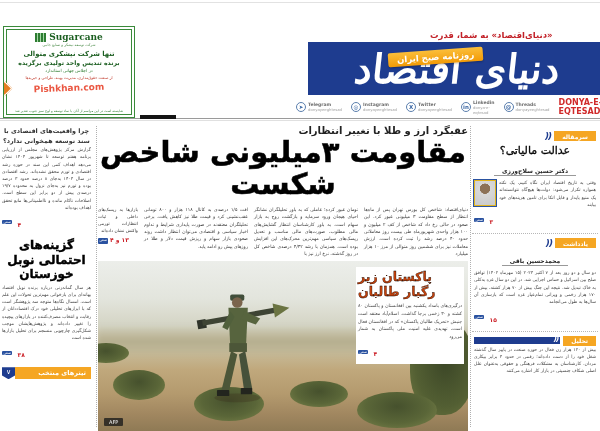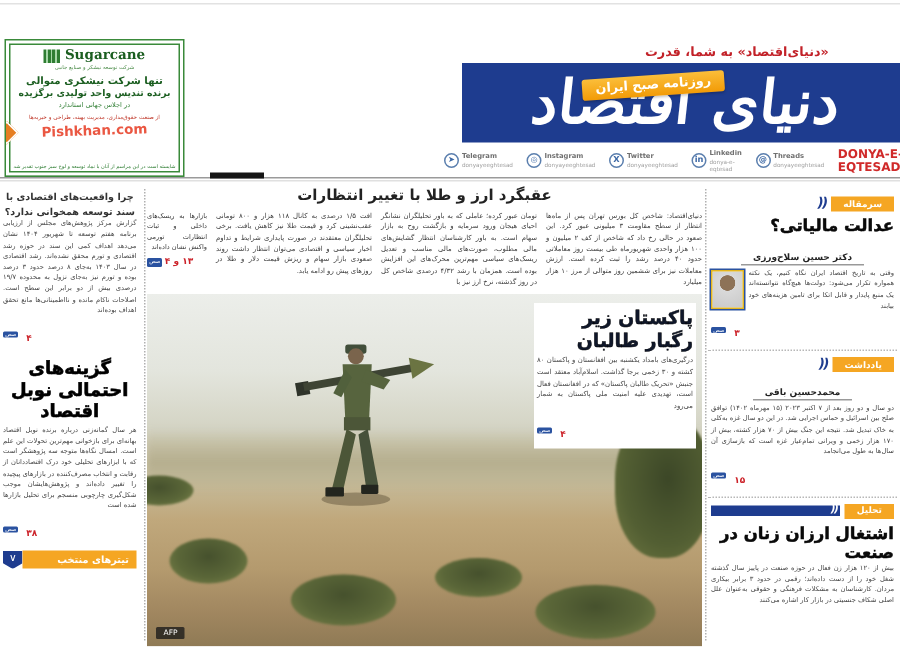--- a/index.html
+++ b/index.html
@@ -22,21 +22,21 @@
              display:flex; direction:ltr; align-items:center; gap:9px; }
   .social { display:flex; direction:ltr; align-items:center; gap:2px; }
   .sicon { width:10px; height:10px; border:1px solid #5b7fae; border-radius:50%;
            color:#3c68a5; font-size:5.5px; line-height:8px; text-align:center; font-weight:bold;
            flex:0 0 auto; }
   .slabel b { display:block; font-size:4.5px; color:#707070; font-weight:bold; }
   .slabel i { display:block; font-size:3.8px; color:#a0a0a0; font-style:normal; }
   .siteurl { margin-left:auto; color:#d02a2a; font-weight:bold; font-size:8px; direction:ltr; }
 
   
-  .ad { position:absolute; top:26px; left:3px; width:120px; height:92px;
+  .ad { position:absolute; top:26px; left:3px; width:132px; height:92px;
         border:1px solid #3a8a3a; box-shadow:inset 0 0 0 2px #fff, inset 0 0 0 3px #3a8a3a;
         padding:5px 7px 3px; text-align:center; overflow:hidden; }
   .ad-brand { direction:ltr; display:flex; align-items:center; justify-content:center; gap:3px;
               color:#1b5e20; font-size:9px; font-weight:bold; font-family:"DejaVu Serif", serif; }
   .cane { display:inline-block; width:11px; height:9px;
           background:repeating-linear-gradient(90deg,#2e7d32 0 2px,#a5d6a7 2px 3px); }
   .ad-sub { font-size:3.6px; color:#4c8c4a; margin-top:1px; }
   .ad-l1 { font-size:6.8px; font-weight:bold; color:#1b5e20; margin-top:3px; }
   .ad-l2 { font-size:6.2px; font-weight:bold; color:#1b5e20; margin-top:1px; }
   .ad-l3 { font-size:4.4px; color:#2e7d32; margin-top:2px; }
@@ -49,21 +49,21 @@
 
   
   .hrule  { position:absolute; top:118px; left:0; right:0; border-top:1px solid #9a9a9a; }
   .hrule2 { position:absolute; top:120px; left:0; right:0; border-top:1px solid #e0e0e0; }
   .hdark  { position:absolute; top:115px; left:140px; width:36px; height:4px; background:#151515; }
   .vsep   { position:absolute; top:126px; bottom:4px; border-left:1px dotted #b0b0b0; }
 
   
   .center { position:absolute; top:122px; left:98px; width:370px; bottom:0;
             display:flex; flex-direction:column; overflow:hidden; }
-  .kicker { text-align:center; font-size:10px; font-weight:bold; color:#222; margin-top:3px; }
+  .kicker { text-align:right; font-size:10px; font-weight:bold; color:#222; margin-top:3px; }
   .headline { text-align:center; font-size:29px; font-weight:bold; color:#000;
               letter-spacing:-1.5px; line-height:1.12; -webkit-text-stroke:.5px #000; }
   .cols4 { display:flex; gap:6px; margin-top:5px; }
   .mcol { flex:1; font-size:4.6px; line-height:1.6; text-align:justify; color:#3a3a3a; }
   .mcol4 { flex:0 0 40px; font-size:4.4px; }
   .refline { text-align:left; margin-top:1px; }
   .refnum { color:#cc2229; font-weight:bold; font-size:6px; }
   .refchip { display:inline-block; background:#2a52a0; color:#fff; font-size:3.6px;
              padding:0 1.5px; border-radius:1px; vertical-align:middle; }
 
@@ -76,21 +76,21 @@
            filter:blur(2px); }
   .shrub { position:absolute; border-radius:50%; filter:blur(.6px);
            background:radial-gradient(ellipse at 50% 40%, #46512d 0%, #5a6638 55%, #6d7743 80%); }
   .tree  { position:absolute; right:-6px; top:34%; width:64px; height:96px; border-radius:45%;
            filter:blur(.7px);
            background:radial-gradient(ellipse at 55% 45%, #3c4727 0%, #535f33 60%, #66703d 85%); }
   .soldier { position:absolute; left:22%; top:8px; }
   .credit { position:absolute; left:6px; bottom:5px; background:rgba(25,25,25,.78); color:#fff;
             font-size:5px; padding:1px 5px; direction:ltr; border-radius:1px; }
   .pak { position:absolute; top:6px; right:4px; width:108px; background:#fff; padding:2px 2px 4px; }
-  .pak-title { font-size:12.5px; font-weight:bold; color:#0f172a; text-align:right;
+  .pak-title { font-size:12.5px; font-weight:bold; color:#c2410c; text-align:left;
                letter-spacing:-.5px; -webkit-text-stroke:.3px #000; }
   .pak-body { font-size:4.6px; line-height:1.65; text-align:justify; color:#444; margin-top:3px; }
 
   
   .col-left { position:absolute; top:122px; left:0; width:94px; bottom:0;
               padding:5px 3px 0 2px; overflow:hidden; }
   .lkicker { font-size:6.4px; font-weight:bold; color:#333; text-align:center; line-height:1.5; }
   .ltitle  { font-size:14.5px; font-weight:bold; color:#000; text-align:center; line-height:1.22;
              letter-spacing:-.5px; margin:3px 0 2px; -webkit-text-stroke:.4px #000; }
   .ltitle2 { font-size:12px; margin-top:7px; }
@@ -104,21 +104,21 @@
   
   .col-right { position:absolute; top:122px; left:472px; width:126px; bottom:0;
                padding-top:5px; overflow:hidden; }
   .sec { padding:4px 2px 5px; }
   .sec + .sec { border-top:1px dotted #b7b7b7; }
   .tabrow { display:flex; align-items:center; gap:3px; }
   .tab { background:#f5a623; color:#fff; font-size:6px; font-weight:bold; padding:1.5px 8px; }
   .quote { color:#1e3c8f; font-weight:bold; font-size:9px; letter-spacing:-1px; font-style:italic; }
   .tabbar { flex:1; height:7px; background:#1e3c8f; position:relative; }
   .tabbar .quote { position:absolute; right:2px; top:-2.5px; color:#fff; font-size:7px; }
-  .stitle { font-size:11px; font-weight:bold; text-align:right; color:#0a0a0a;
+  .stitle { font-size:11px; font-weight:normal; text-align:center; color:#0a0a0a;
             margin:3px 0 1px; letter-spacing:-.4px; -webkit-text-stroke:.3px #000; }
   .sauthor { text-align:center; margin-bottom:2px; }
   .sauthor span { display:inline-block; font-size:6px; font-weight:bold; color:#222;
                   border-bottom:1px solid #999; padding:0 8px 1px; }
   .sbody { font-size:4.5px; line-height:1.62; text-align:justify; color:#444; }
   .avatar { float:left; width:22px; height:26px; margin:1px 3px 1px 0;
             border:1px solid #e3b51e; box-shadow:0 0 0 1px #2a52a0;
             background:radial-gradient(circle at 50% 32%, #8d7257 26%, #d9d9d9 28%, #c9c9c9 100%); }
 </style>
 </head>
@@ -189,20 +189,21 @@
   </div>
 
   <div class="hrule"></div>
   <div class="hrule2"></div>
   <div class="hdark"></div>
   <div class="vsep" style="left:96px;"></div>
   <div class="vsep" style="left:470px;"></div>
 
   <div class="center">
     <div class="kicker">عقبگرد ارز و طلا با تغییر انتظارات</div>
+    <div class="headline">مقاومت ۳میلیونی شاخص شکست</div>
     <div class="cols4">
       <div class="mcol">دنیای‌اقتصاد: شاخص کل بورس تهران پس از ماه‌ها انتظار از سطح مقاومت ۳ میلیونی عبور کرد. این صعود در حالی رخ داد که شاخص از کف ۲ میلیون و ۱۰۰ هزار واحدی شهریورماه طی بیست روز معاملاتی حدود ۴۰ درصد رشد را ثبت کرده است. ارزش معاملات نیز برای ششمین روز متوالی از مرز ۱۰ هزار میلیارد</div>
       <div class="mcol">تومان عبور کرده؛ عاملی که به باور تحلیلگران نشانگر احیای هیجان ورود سرمایه و بازگشت روح به بازار سهام است. به باور کارشناسان انتظار گشایش‌های مالی مطلوب، صورت‌های مالی مناسب و تعدیل ریسک‌های سیاسی مهم‌ترین محرک‌های این افزایش بوده است. همزمان با رشد ۴/۳۲ درصدی شاخص کل در روز گذشته، نرخ ارز نیز با</div>
       <div class="mcol">افت ۱/۵ درصدی به کانال ۱۱۸ هزار و ۸۰۰ تومانی عقب‌نشینی کرد و قیمت طلا نیز کاهش یافت. برخی تحلیلگران معتقدند در صورت پایداری شرایط و تداوم اخبار سیاسی و اقتصادی می‌توان انتظار داشت روند صعودی بازار سهام و ریزش قیمت دلار و طلا در روزهای پیش رو ادامه یابد.</div>
       <div class="mcol mcol4">
         <span>بازارها به ریسک‌های داخلی و ثبات انتظارات تورمی واکنش نشان داده‌اند</span>
         <div class="refline">
           <span class="refnum">۱۳ و ۴</span>
           <span class="refchip">صص</span>
         </div>
@@ -251,21 +252,21 @@
   </div>
 
   <div class="col-left">
     <div class="lkicker">چرا واقعیت‌های اقتصادی با سند توسعه همخوانی ندارد؟</div>
     <div class="lbody">گزارش مرکز پژوهش‌های مجلس از ارزیابی برنامه هفتم توسعه تا شهریور ۱۴۰۴ نشان می‌دهد اهداف کمی این سند در حوزه رشد اقتصادی و تورم محقق نشده‌اند. رشد اقتصادی در سال ۱۴۰۳ به‌جای ۸ درصد حدود ۳ درصد بوده و تورم نیز به‌جای نزول به محدوده ۱۹/۷ درصدی بیش از دو برابر این سطح است. اصلاحات ناکام مانده و نااطمینانی‌ها مانع تحقق اهداف بوده‌اند</div>
     <div class="refline">
       <span class="refnum">۴</span>
       <span class="refchip">صص</span>
     </div>
 
-    <div class="ltitle ltitle2">گزینه‌های احتمالی نوبل اقتصاد</div>
+    <div class="ltitle ltitle2">گزینه‌های احتمالی نوبل خوزستان</div>
     <div class="lbody">هر سال گمانه‌زنی درباره برنده نوبل اقتصاد بهانه‌ای برای بازخوانی مهم‌ترین تحولات این علم است. امسال نگاه‌ها متوجه سه پژوهشگر است که با ابزارهای تحلیلی خود درک اقتصاددانان از رقابت و انتخاب مصرف‌کننده در بازارهای پیچیده را تغییر داده‌اند و پژوهش‌هایشان موجب شکل‌گیری چارچوبی منسجم برای تحلیل بازارها شده است</div>
     <div class="refline">
       <span class="refnum">۳۸</span>
       <span class="refchip">صص</span>
     </div>
 
     <div class="sel-header">
       <div class="sel-tab">تیترهای منتخب</div>
       <div class="chev">∨</div>
     </div>
@@ -304,21 +305,20 @@
       </div>
     </div>
 
     <div class="sec">
       <div class="tabrow">
         <span class="tab">تحلیل</span>
         <span class="tabbar">
             <span class="quote">((</span>
           </span>
       </div>
-      <div class="stitle">اشتغال ارزان زنان در صنعت</div>
       <div class="sbody">بیش از ۱۲۰ هزار زن فعال در حوزه صنعت در پاییز سال گذشته شغل خود را از دست داده‌اند؛ رقمی در حدود ۳ برابر بیکاری مردان. کارشناسان به مشکلات فرهنگی و حقوقی به‌عنوان علل اصلی شکاف جنسیتی در بازار کار اشاره می‌کنند</div>
       <div class="refline">
         
         
       </div>
     </div>
 
   </div>
 </div>
 

